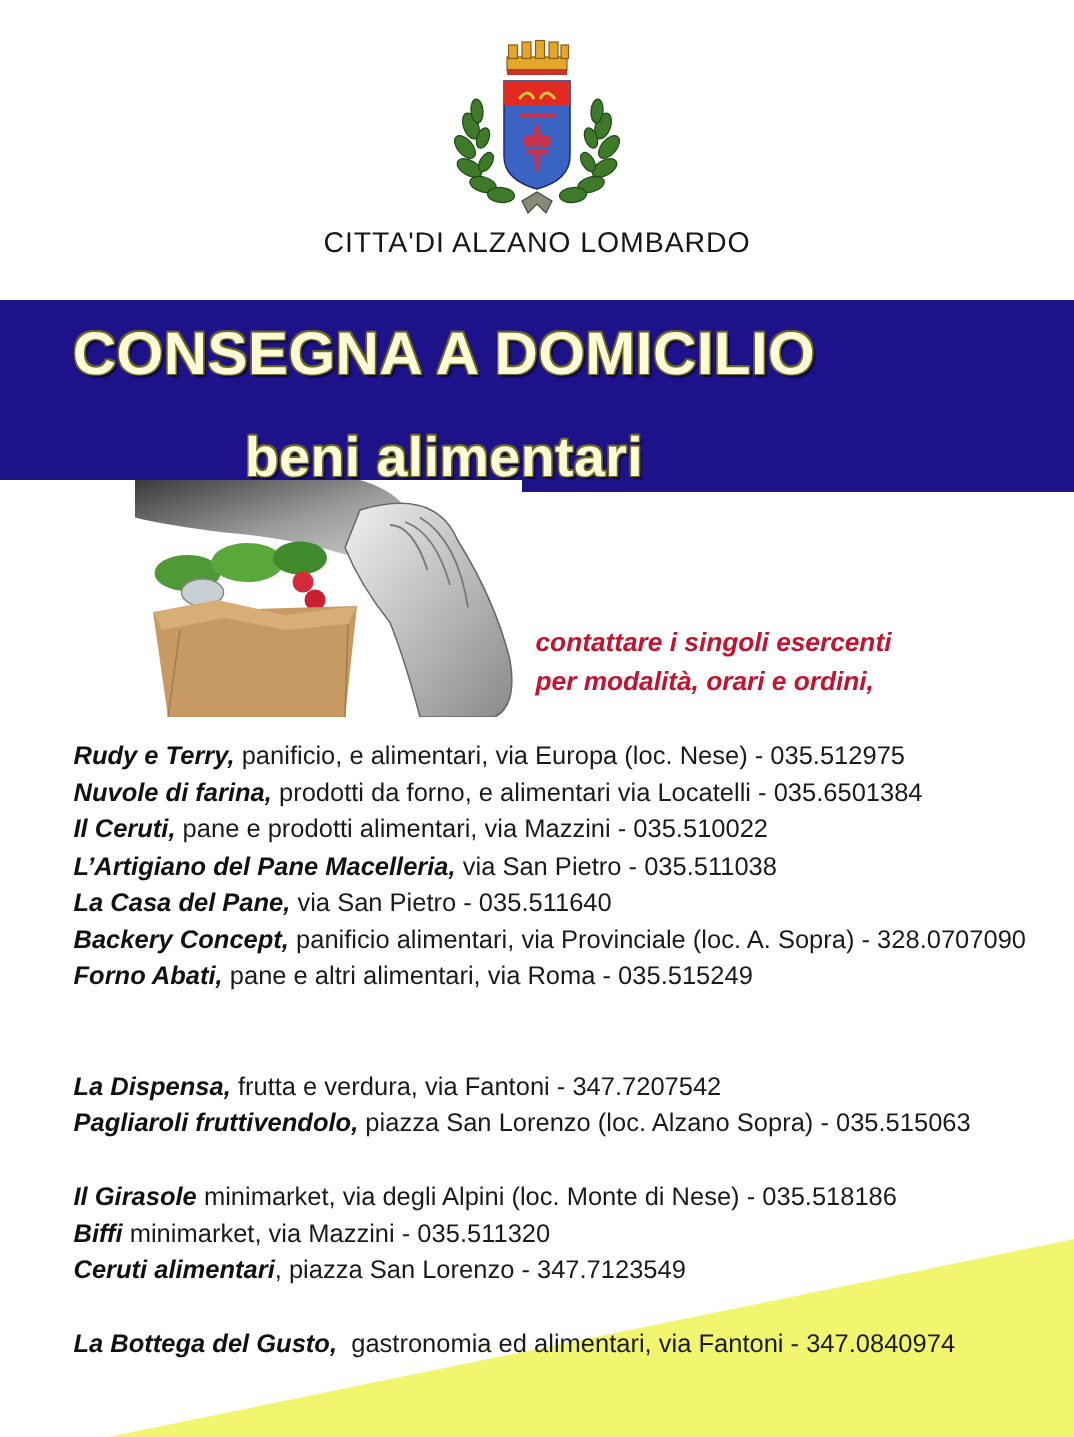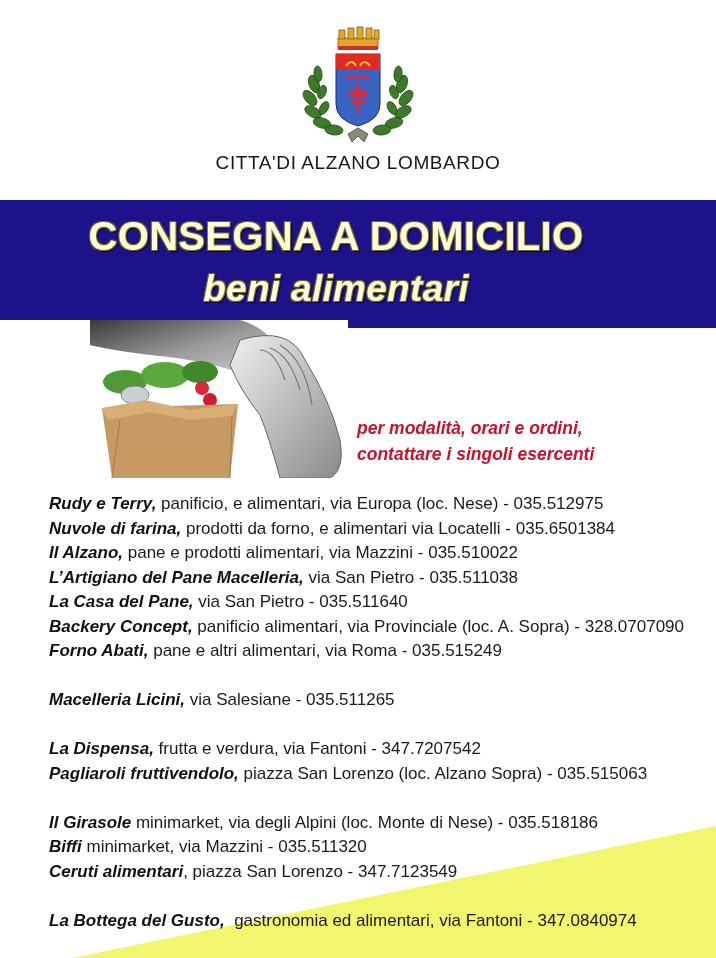--- a/index.html
+++ b/index.html
@@ -10,24 +10,23 @@
 
   .crest { position: absolute; left: 296px; top: 26px; width: 124px; height: 118px; z-index: 1; }
   .city-name { position: absolute; left: 0; width: 716px; top: 152px; text-align: center;
     font-size: 19px; letter-spacing: 0.6px; color: #161616; z-index: 1; }
 
   .banner { position: absolute; left: 0; top: 200px; width: 716px; height: 128px; background: #1d1289; z-index: 1; }
   .banner-title, .banner-sub {
     position: absolute; left: 0; width: 592px; text-align: center;
     font-weight: bold; color: #fffbd6;
     text-shadow: 1px 1px 0 #6b6620, -1px -1px 0 #6b6620, 1px -1px 0 #6b6620, -1px 1px 0 #6b6620, 2px 2px 1px #0a0640;
-    margin-left: 40px;
   }
   .banner-title { top: 14px; font-size: 40px; letter-spacing: 0.3px; }
-  .banner-sub { top: 68px; font-size: 37px; letter-spacing: 0.3px; font-style: italic; }
+  .banner-sub { top: 84px; font-size: 37px; letter-spacing: 0.3px; }
 
   .photo { position: absolute; left: 90px; top: 320px; width: 258px; height: 158px; background: #ffffff; z-index: 2; overflow: hidden; }
   .notch { position: absolute; left: 0; top: 320px; width: 90px; height: 8px; background: #ffffff; z-index: 2; }
 
   .contact-note { position: absolute; left: 357px; top: 415px; z-index: 2;
     font-weight: bold; font-style: italic; color: #c4122f; font-size: 17.5px; line-height: 26px; }
 
   .list { position: absolute; left: 49px; top: 492px; z-index: 2; font-size: 17px; color: #1a1a1a; }
   .row { height: 24.5px; line-height: 24.5px; white-space: nowrap; }
   .row.gap { height: 24.5px; }
@@ -135,36 +134,35 @@
     <ellipse cx="92" cy="122" rx="16" ry="10" fill="#cfd4d8" stroke="#777" stroke-width="1"></ellipse>
 
     <path d="M12 88 L148 84 L140 158 L22 158 Z" fill="#c69a62"></path>
     <path d="M12 88 L55 80 L100 90 L148 84 L142 96 L100 100 L60 92 L18 100 Z" fill="#d8ae76"></path>
     <path d="M22 158 L30 100 M140 158 L142 96" stroke="#a67a44" stroke-width="1"></path>
   </svg>
 </div>
 <div class="notch"></div>
 
 <div class="contact-note">
+  <div>contattare i singoli esercenti</div>
   <div>per modalità, orari e ordini,</div>
-  <div>contattare i singoli esercenti</div>
 </div>
 
 <div class="list">
 
   <div class="row"><span class="shop-name">Rudy e Terry,</span><span> panificio, e alimentari, via Europa (loc. Nese) - 035.512975</span></div>
   <div class="row"><span class="shop-name">Nuvole di farina,</span><span> prodotti da forno, e alimentari via Locatelli - 035.6501384</span></div>
-  <div class="row"><span class="shop-name">Il Alzano,</span><span> pane e prodotti alimentari, via Mazzini - 035.510022</span></div>
+  <div class="row"><span class="shop-name">Il Ceruti,</span><span> pane e prodotti alimentari, via Mazzini - 035.510022</span></div>
   <div class="row"><span class="shop-name">L’Artigiano del Pane Macelleria,</span><span> via San Pietro - 035.511038</span></div>
   <div class="row"><span class="shop-name">La Casa del Pane,</span><span> via San Pietro - 035.511640</span></div>
   <div class="row"><span class="shop-name">Backery Concept,</span><span> panificio alimentari, via Provinciale (loc. A. Sopra) - 328.0707090</span></div>
   <div class="row"><span class="shop-name">Forno Abati,</span><span> pane e altri alimentari, via Roma - 035.515249</span></div>
   <div class="row gap"></div>
 
-  <div class="row"><span class="shop-name">Macelleria Licini,</span><span> via Salesiane - 035.511265</span></div>
   <div class="row gap"></div>
 
   <div class="row"><span class="shop-name">La Dispensa,</span><span> frutta e verdura, via Fantoni - 347.7207542</span></div>
   <div class="row"><span class="shop-name">Pagliaroli fruttivendolo,</span><span> piazza San Lorenzo (loc. Alzano Sopra) - 035.515063</span></div>
   <div class="row gap"></div>
 
   <div class="row"><span class="shop-name">Il Girasole</span><span> minimarket, via degli Alpini (loc. Monte di Nese) - 035.518186</span></div>
   <div class="row"><span class="shop-name">Biffi</span><span> minimarket, via Mazzini - 035.511320</span></div>
   <div class="row"><span class="shop-name">Ceruti alimentari</span><span>, piazza San Lorenzo - 347.7123549</span></div>
   <div class="row gap"></div>

